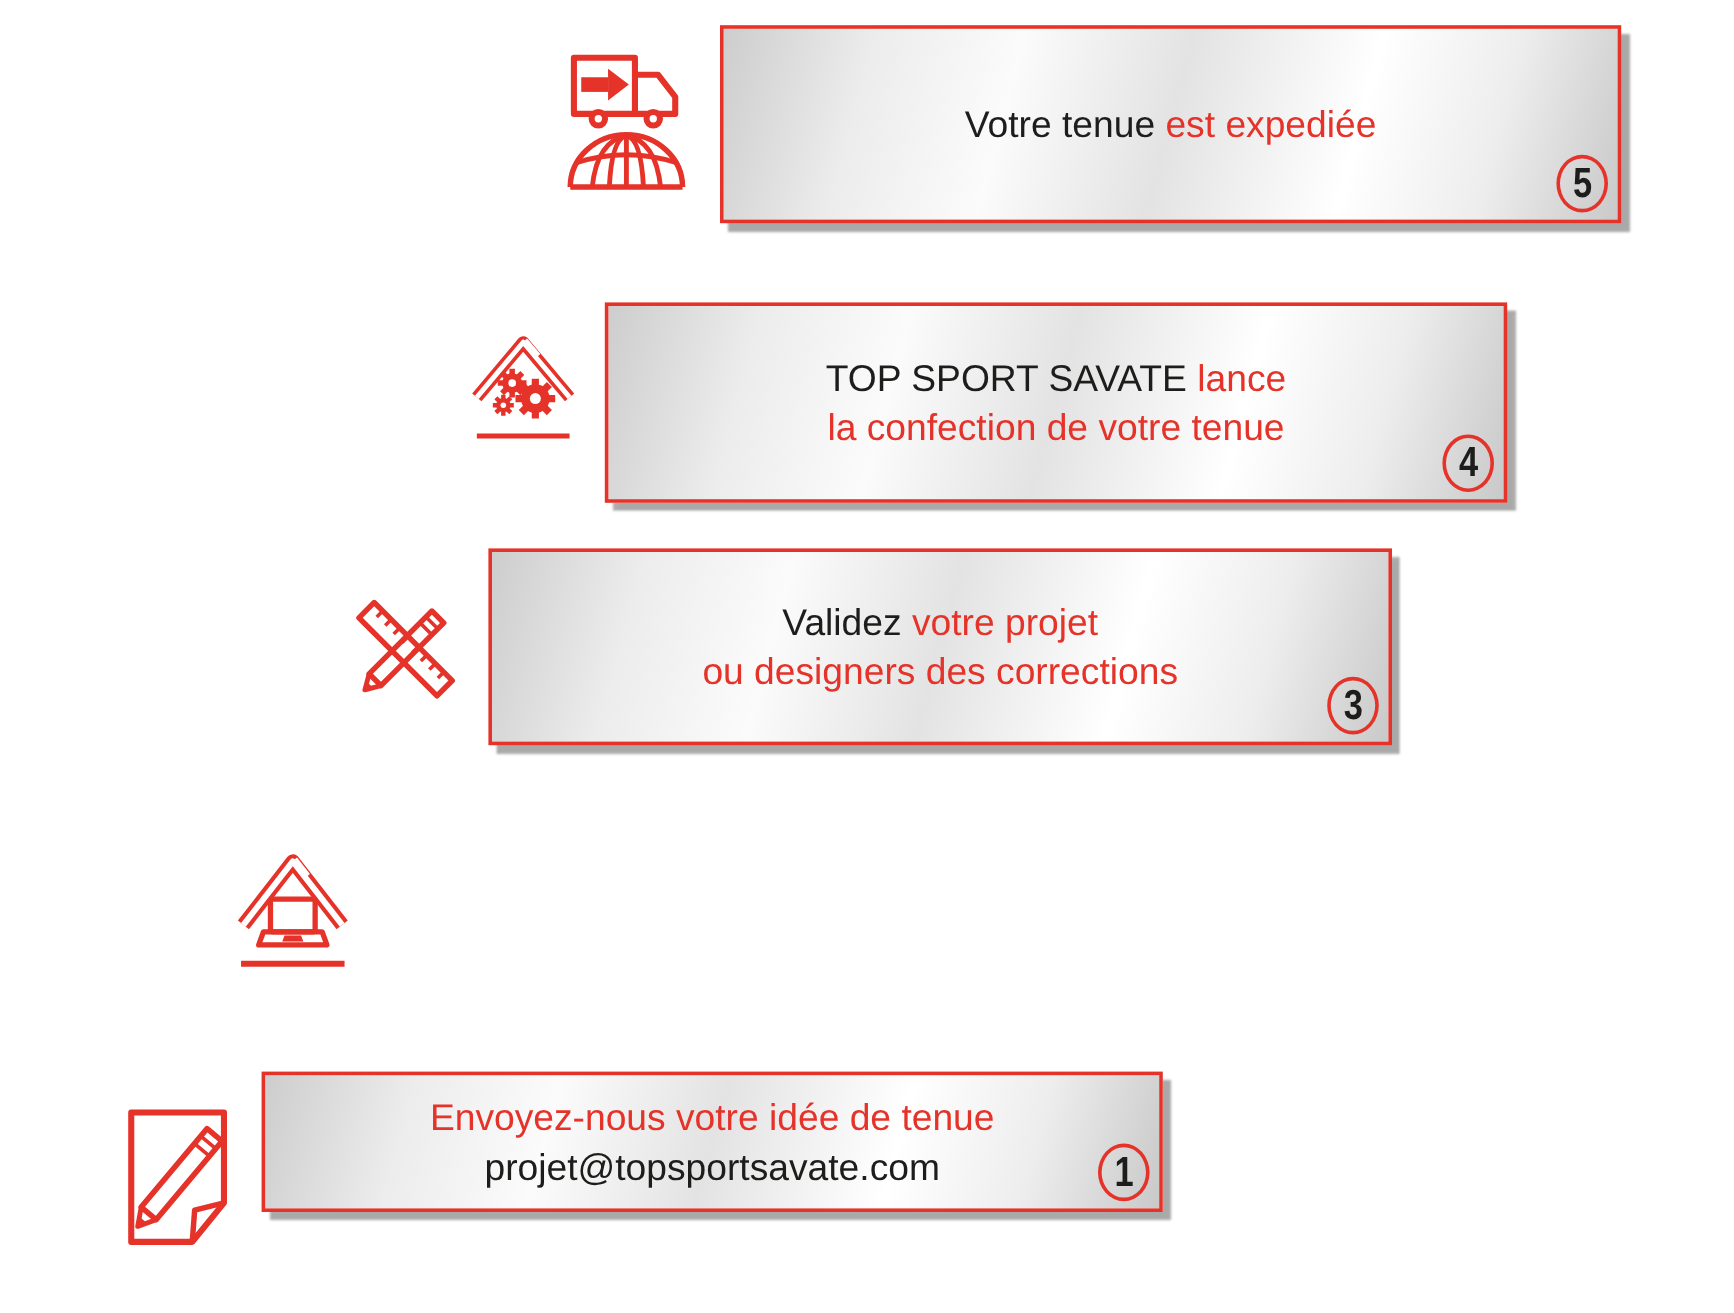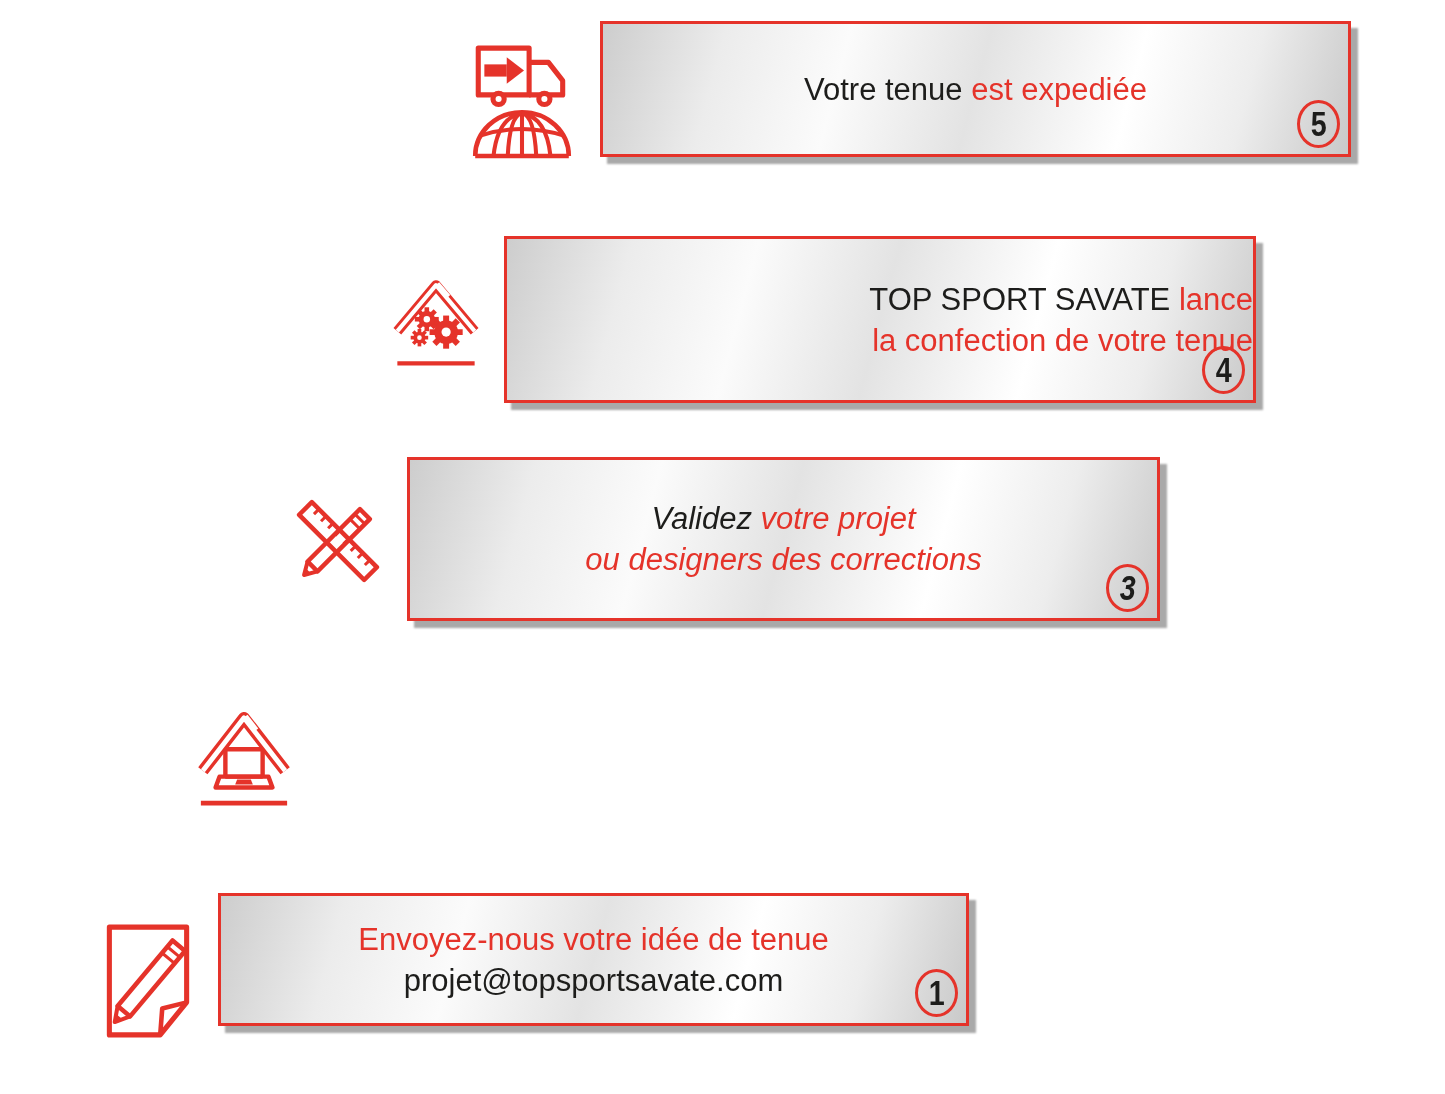--- a/index.html
+++ b/index.html
@@ -23,25 +23,25 @@
     border:3px solid var(--red);
     background:linear-gradient(105deg,
       #cdcdcd 0%, #ececec 16%, #fbfbfb 32%, #e3e3e3 50%,
       #ffffff 70%, #ededed 85%, #c9c9c9 100%);
     box-shadow:7px 7px 2px var(--shadow);
     display:flex;
     flex-direction:column;
     justify-content:center;
     align-items:center;
   }
-  .plate-5{left:600px;top:21px;width:751px;height:136px;}
-  .plate-4{left:504px;top:236px;width:752px;height:167px;align-items:flex-end;}
-  .plate-3{left:407px;top:457px;width:753px;height:164px;font-style:italic;}
+  .plate-5{left:600px;top:21px;width:751px;height:165px;}
+  .plate-4{left:504px;top:252px;width:752px;height:167px;}
+  .plate-3{left:407px;top:457px;width:753px;height:164px;}
   .plate-2{left:312px;top:677px;width:751px;height:163px;}
-  .plate-1{left:218px;top:893px;width:751px;height:133px;}
+  .plate-1{left:218px;top:893px;width:751px;height:117px;}
 
   .line{
     font-size:31px;
     line-height:41px;
     text-align:center;
   }
   .line span{white-space:pre;}
   [data-color="red"]{color:var(--red);}
   [data-color="black"]{color:var(--black);}
 

